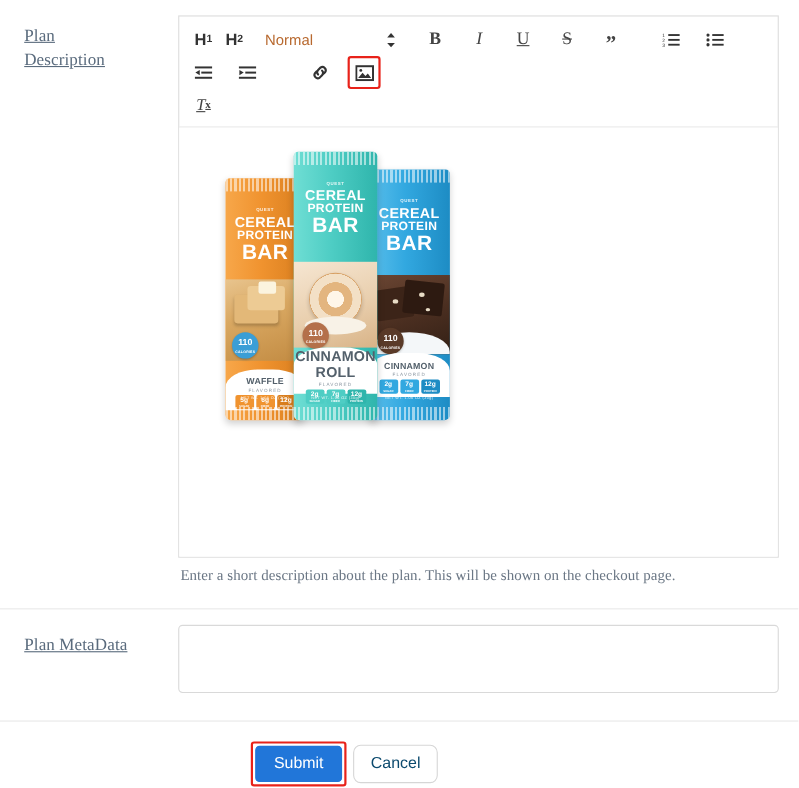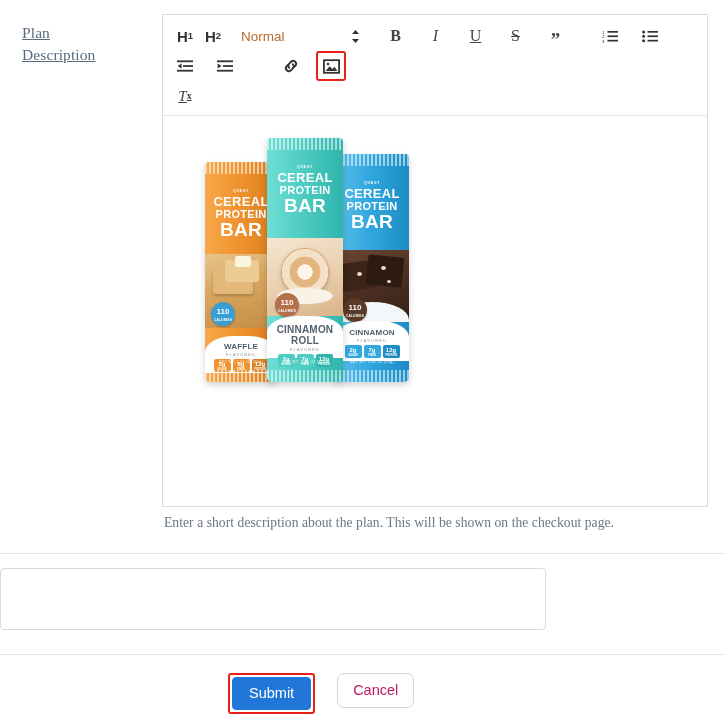--- a/index.html
+++ b/index.html
@@ -262,52 +262,51 @@
     font-size: 13px;
     color: #333;
     padding: 8px 10px;
     resize: none;
     outline: none;
   }
 
   
   .actions {
     display: flex;
-    align-items: flex-start;
+    align-items: center;
     padding: 18px 0 0 228px;
-    gap: 10px;
   }
   .btn-submit-wrap {
     border: 2px solid #e8221a;
     border-radius: 3px;
     padding: 2px;
     display:inline-block;
   }
   .btn-submit {
     background: #2176d9;
     color: #fff;
     border: 1px solid #2176d9;
     border-radius: 4px;
     font-size: 14.5px;
     font-family: "Liberation Sans", sans-serif;
     padding: 7px 16px;
     cursor: pointer;
     line-height: 1.2;
   }
   .btn-cancel {
     background: #fff;
-    color: #be185d;
+    color: #0c4a6e;
     border: 1px solid #d6d6d6;
     border-radius: 7px;
     font-size: 14.5px;
     font-family: "Liberation Sans", sans-serif;
     padding: 8px 15px;
     cursor: pointer;
     line-height: 1.2;
-    margin-left: 12px;
+    margin-left: 6px;
   }
 </style>
 </head>
 <body>
 
 <div class="page">
 
   <div class="form-row">
     <div class="field-label">
       <span class="lbl-line">Plan</span>
@@ -494,21 +493,21 @@
               </div>
               <div class="foodwindow" style="top:100px; height:78px; background:linear-gradient(160deg,#f6e6d2 0%,#e9cfae 55%,#d8b387 100%);">
                 <div style="position:absolute;left:14px;top:10px;width:48px;height:48px;border-radius:50%;background:radial-gradient(circle at 50% 50%,#fff6e8 0 22%,#e3b57f 23% 45%,#f3e0c6 46% 68%,#d79f62 69% 100%);box-shadow:0 2px 4px rgba(0,0,0,.2);"></div>
                 <div style="position:absolute;left:10px;top:50px;width:56px;height:16px;background:#f8f2e7;border-radius:50%;"></div>
               </div>
               <div class="cal-badge" style="left:8px; top:155px; background:#b4704a;">
                 <span>110</span>
                 <small>CALORIES</small>
               </div>
               <div class="whitepanel" style="top:178px; height:42px;">
-                <div class="flavor" style="font-size:10px; padding-top:8px;">CINNAMON ROLL</div>
+                <div class="flavor" style="font-size:13px; ">CINNAMON ROLL</div>
                 <div class="flavor-sub" style="color:#8b97a2;">FLAVORED</div>
                 <div class="nutri">
                   <div style="background:#4ecdc4;"><span>2g</span><em>SUGAR</em></div>
                   <div style="background:#4ecdc4;"><span>7g</span><em>FIBER</em></div>
                   <div style="background:#2fb5ac;"><span>12g</span><em>PROTEIN</em></div>
                 </div>
               </div>
               <div class="netwt">NET WT. 1.06 OZ (30g)</div>
               <div class="crimp bottom"></div>
             </div>
@@ -553,20 +552,23 @@
       </div>
 
       <div class="helper-text">Enter a short description about the plan. This will be shown on the checkout page.</div>
     </div>
   </div>
 
   <div style="height:22px;"></div>
   <div class="divider"></div>
 
   <div class="form-row">
+    <div class="field-label">
+      <span class="lbl-line">Plan MetaData</span>
+    </div>
     <div class="field-area">
       <textarea class="meta-input" placeholder="" style=""></textarea>
     </div>
   </div>
 
   <div style="height:20px;"></div>
   <div class="divider"></div>
 
   <div class="actions">
     <span class="btn-submit-wrap">

